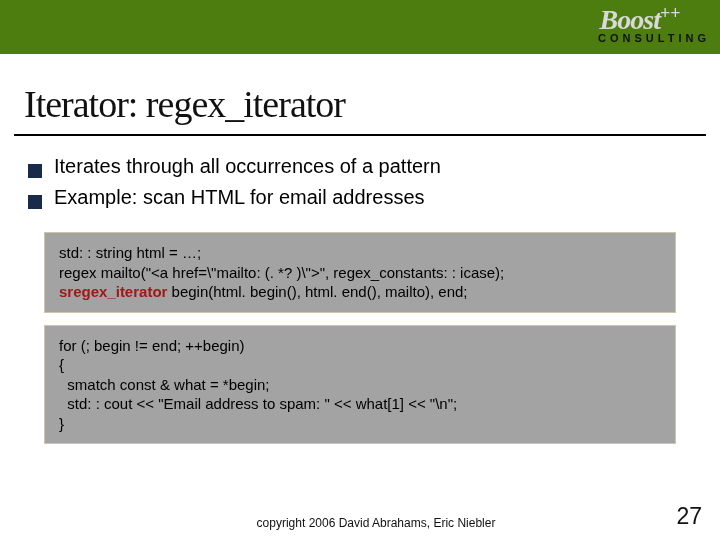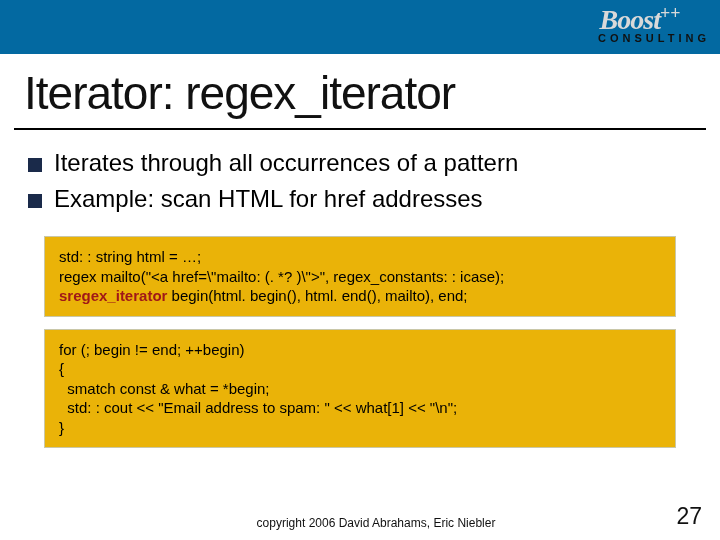--- a/index.html
+++ b/index.html
@@ -1,29 +1,29 @@
 <!DOCTYPE html>
 <html><head>
 <meta charset="utf-8">
 <style>
   * { margin: 0; padding: 0; box-sizing: border-box; }
   html, body { width: 720px; height: 540px; font-family: Arial, Helvetica, sans-serif; background: #fff; }
   .slide { width: 720px; height: 540px; position: relative; }
-  .topbar { height: 54px; background: #0369a1; position: relative; }
+  .topbar { height: 54px; background: #4d7c0f; position: relative; }
   .logo-wrap { position: absolute; right: 10px; top: 4px; text-align: center; }
   .logo-main { font-family: Georgia, 'Times New Roman', serif; font-style: italic; font-weight: bold; font-size: 28px; color: #d9d9d9; letter-spacing: -1px; line-height: 1; }
   .logo-plus { font-size: 18px; vertical-align: super; font-style: normal; letter-spacing: 0; }
   .logo-sub { font-family: Arial, sans-serif; font-size: 11px; letter-spacing: 4px; color: #111; font-style: normal; font-weight: bold; margin-top: -2px; margin-left: 28px; }
-  .title { font-size: 46px; padding: 12px 24px 8px; color: #111; font-weight: normal; letter-spacing: -1px; }
+  .title { font-size: 38px; padding: 28px 24px 8px; color: #111; font-weight: normal; letter-spacing: -1px; font-family: Liberation Serif, serif; }
   .title-rule { height: 2px; background: #000; margin: 0 14px 18px; }
   .bullets { padding: 0 28px 12px; }
   .bullet { display: flex; align-items: flex-start; margin-bottom: 6px; }
   .bullet-mark { width: 14px; height: 14px; background: #1a2a4a; margin-top: 10px; margin-right: 12px; flex: 0 0 14px; }
-  .bullet-text { font-size: 24px; line-height: 1.25; }
-  .codebox { margin: 4px 44px 12px; background: #eab308; border: 1px solid #c9c7a8; padding: 10px 14px; font-family: Tahoma, Verdana, Arial, sans-serif; font-size: 15px; line-height: 1.3; color: #000; white-space: pre-wrap; }
+  .bullet-text { font-size: 20px; line-height: 1.25; }
+  .codebox { margin: 4px 44px 12px; background: #a3a3a3; border: 1px solid #c9c7a8; padding: 10px 14px; font-family: Tahoma, Verdana, Arial, sans-serif; font-size: 15px; line-height: 1.3; color: #000; white-space: pre-wrap; }
   .codebox .hl { color: #a01818; font-weight: bold; }
   .footer { position: absolute; bottom: 10px; left: 16px; width: 100%; text-align: center; font-size: 12px; color: #111; }
   .pagenum { position: absolute; right: 18px; bottom: 10px; font-size: 23px; color: #111; }
 </style>
 </head>
 <body>
 <div class="slide">
 
 <div class="topbar">
   <div class="logo-wrap">
@@ -35,21 +35,21 @@
 <div class="title">Iterator: regex_iterator</div>
 <div class="title-rule"></div>
 
 <div class="bullets">
   <div class="bullet">
     <div class="bullet-mark"></div>
     <div class="bullet-text">Iterates through all occurrences of a pattern</div>
   </div>
   <div class="bullet">
     <div class="bullet-mark"></div>
-    <div class="bullet-text">Example: scan HTML for href addresses</div>
+    <div class="bullet-text">Example: scan HTML for email addresses</div>
   </div>
 </div>
 
 <div class="codebox"><span>std: : string html = …;</span>
 <span>regex mailto("&lt;a href=\"mailto: (. *? )\"&gt;", regex_constants: : icase);</span>
 <span class="hl">sregex_iterator</span><span> begin(html. begin(), html. end(), mailto), end;</span></div>
 
 <div class="codebox">for (; begin != end; ++begin)
 {
   smatch const &amp; what = *begin;

